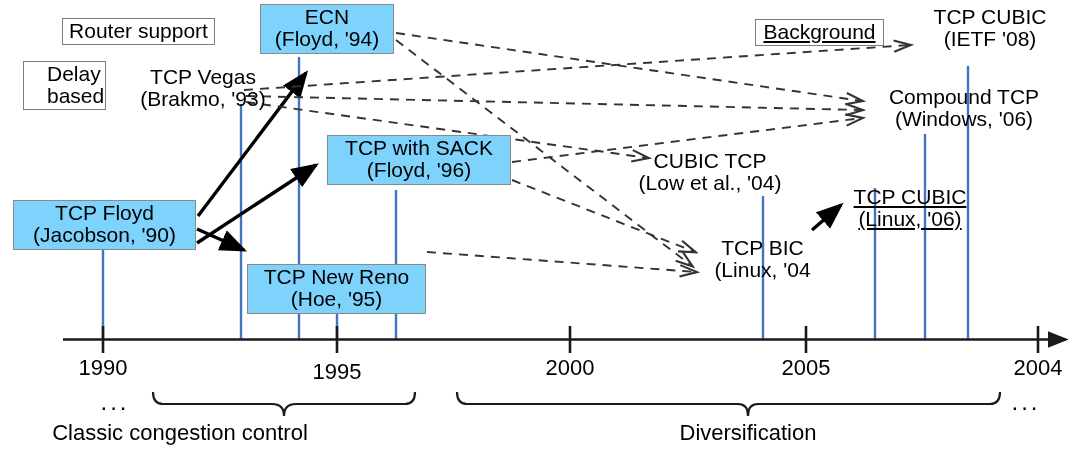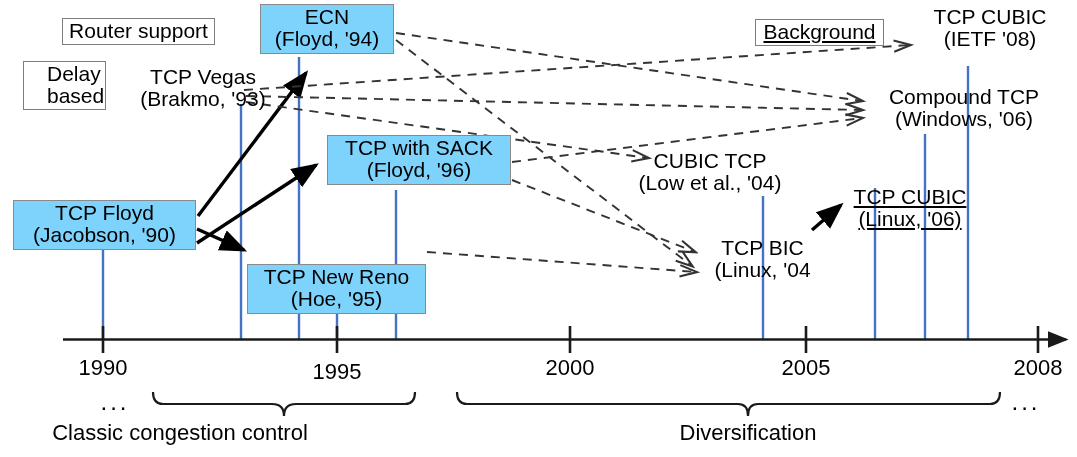--- a/index.html
+++ b/index.html
@@ -220,21 +220,21 @@
 
   <div class="node plainnode" style="left:910px; top:6px; width:160px;">
     <span class="l1">TCP CUBIC</span>
     <span class="l2">(IETF '08)</span>
   </div>
 
   <div class="axis-label" style="left:103px; top:355px;">1990</div>
   <div class="axis-label" style="left:337px; top:359px;">1995</div>
   <div class="axis-label" style="left:570px; top:355px;">2000</div>
   <div class="axis-label" style="left:806px; top:355px;">2005</div>
-  <div class="axis-label" style="left:1038px; top:355px;">2008</div>
+  <div class="axis-label" style="left:1038px; top:355px;">2004</div>
 
   <div class="ellipsis" style="left:115px; top:388px;">...</div>
   <div class="ellipsis" style="left:1026px; top:388px;">...</div>
 
   <div class="brace-label" style="left:180px; top:420px;">Classic congestion control</div>
   <div class="brace-label" style="left:748px; top:420px;">Diversification</div>
 
 </div>
 
 </body></html>

